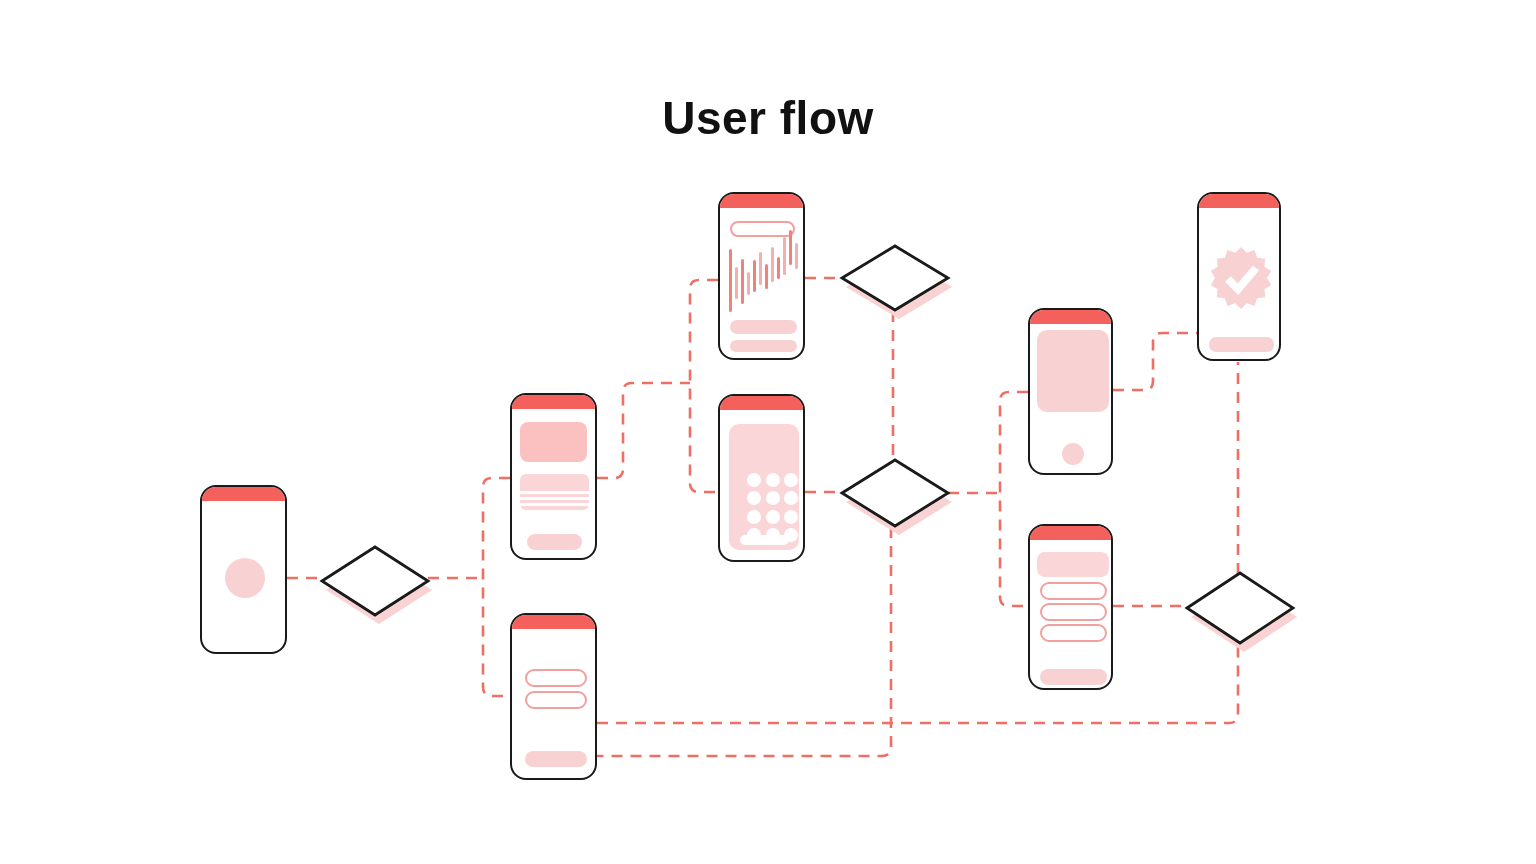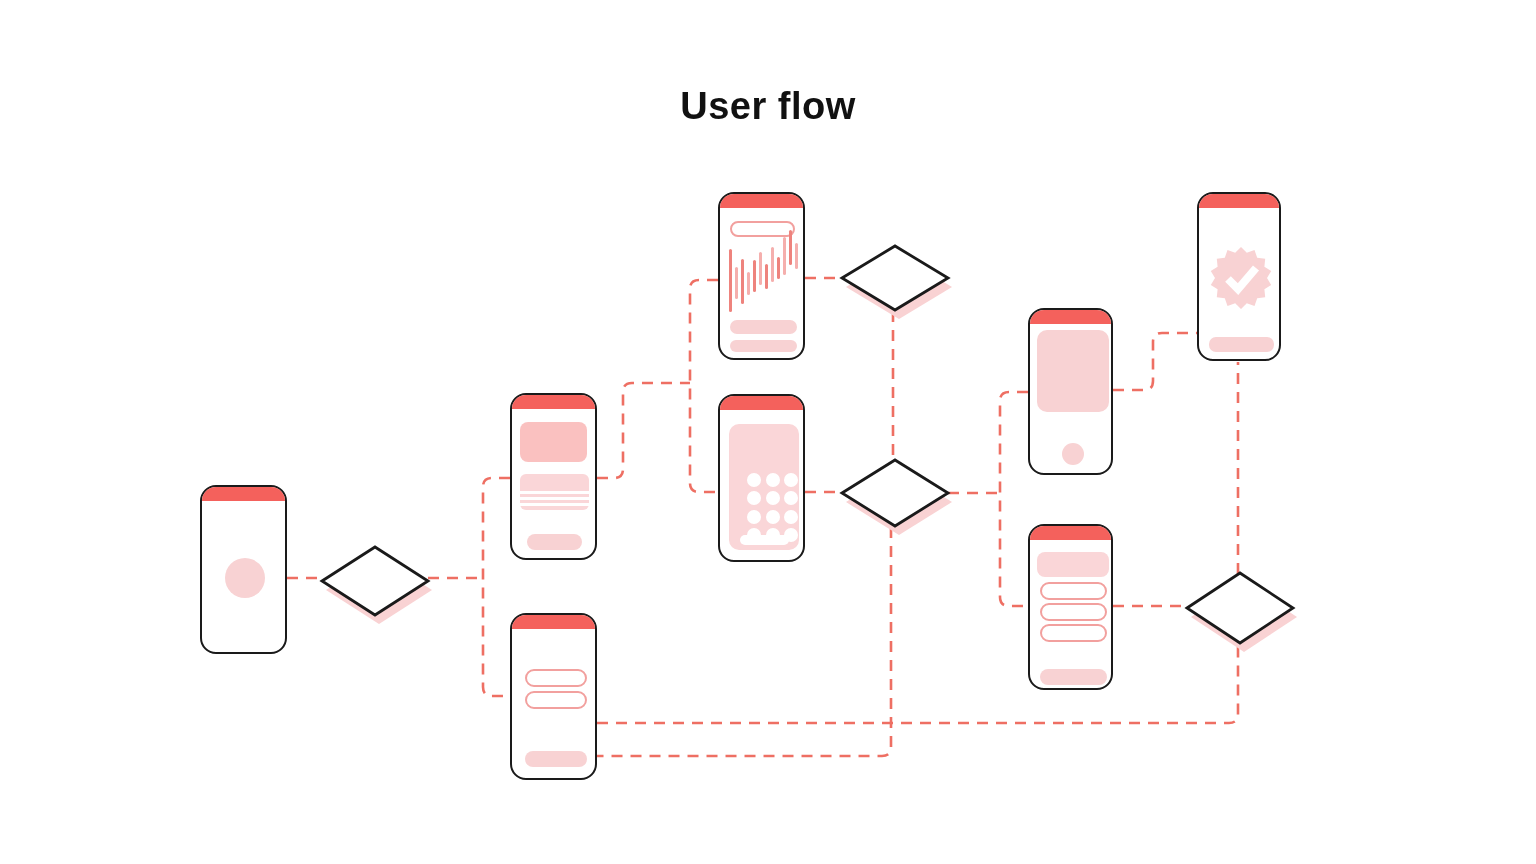--- a/index.html
+++ b/index.html
@@ -1,20 +1,20 @@
 <!DOCTYPE html>
 <html><head>
 <meta charset="utf-8">
 <style>
   html,body{margin:0;padding:0;background:#ffffff;}
   body{width:1536px;height:864px;position:relative;overflow:hidden;
        font-family:"Liberation Sans",sans-serif;}
   #stage{position:absolute;inset:0;width:1536px;height:864px;}
   #diagram-title{position:absolute;top:60px;left:0;width:100%;text-align:center;
-       font-size:38px;font-weight:700;color:#111111;letter-spacing:.5px;}
+       font-size:46px;font-weight:700;color:#111111;letter-spacing:.5px;}
   #wires{position:absolute;left:0;top:0;z-index:1;}
   .phone{position:absolute;z-index:2;background:#ffffff;border:2.5px solid #1a1a1a;
        border-radius:16px;box-sizing:border-box;overflow:hidden;}
   .topbar{position:absolute;left:0;top:0;width:100%;height:14px;}
   .abs{position:absolute;box-sizing:border-box;}
 </style>
 </head>
 <body>
 
 <div id="stage">

